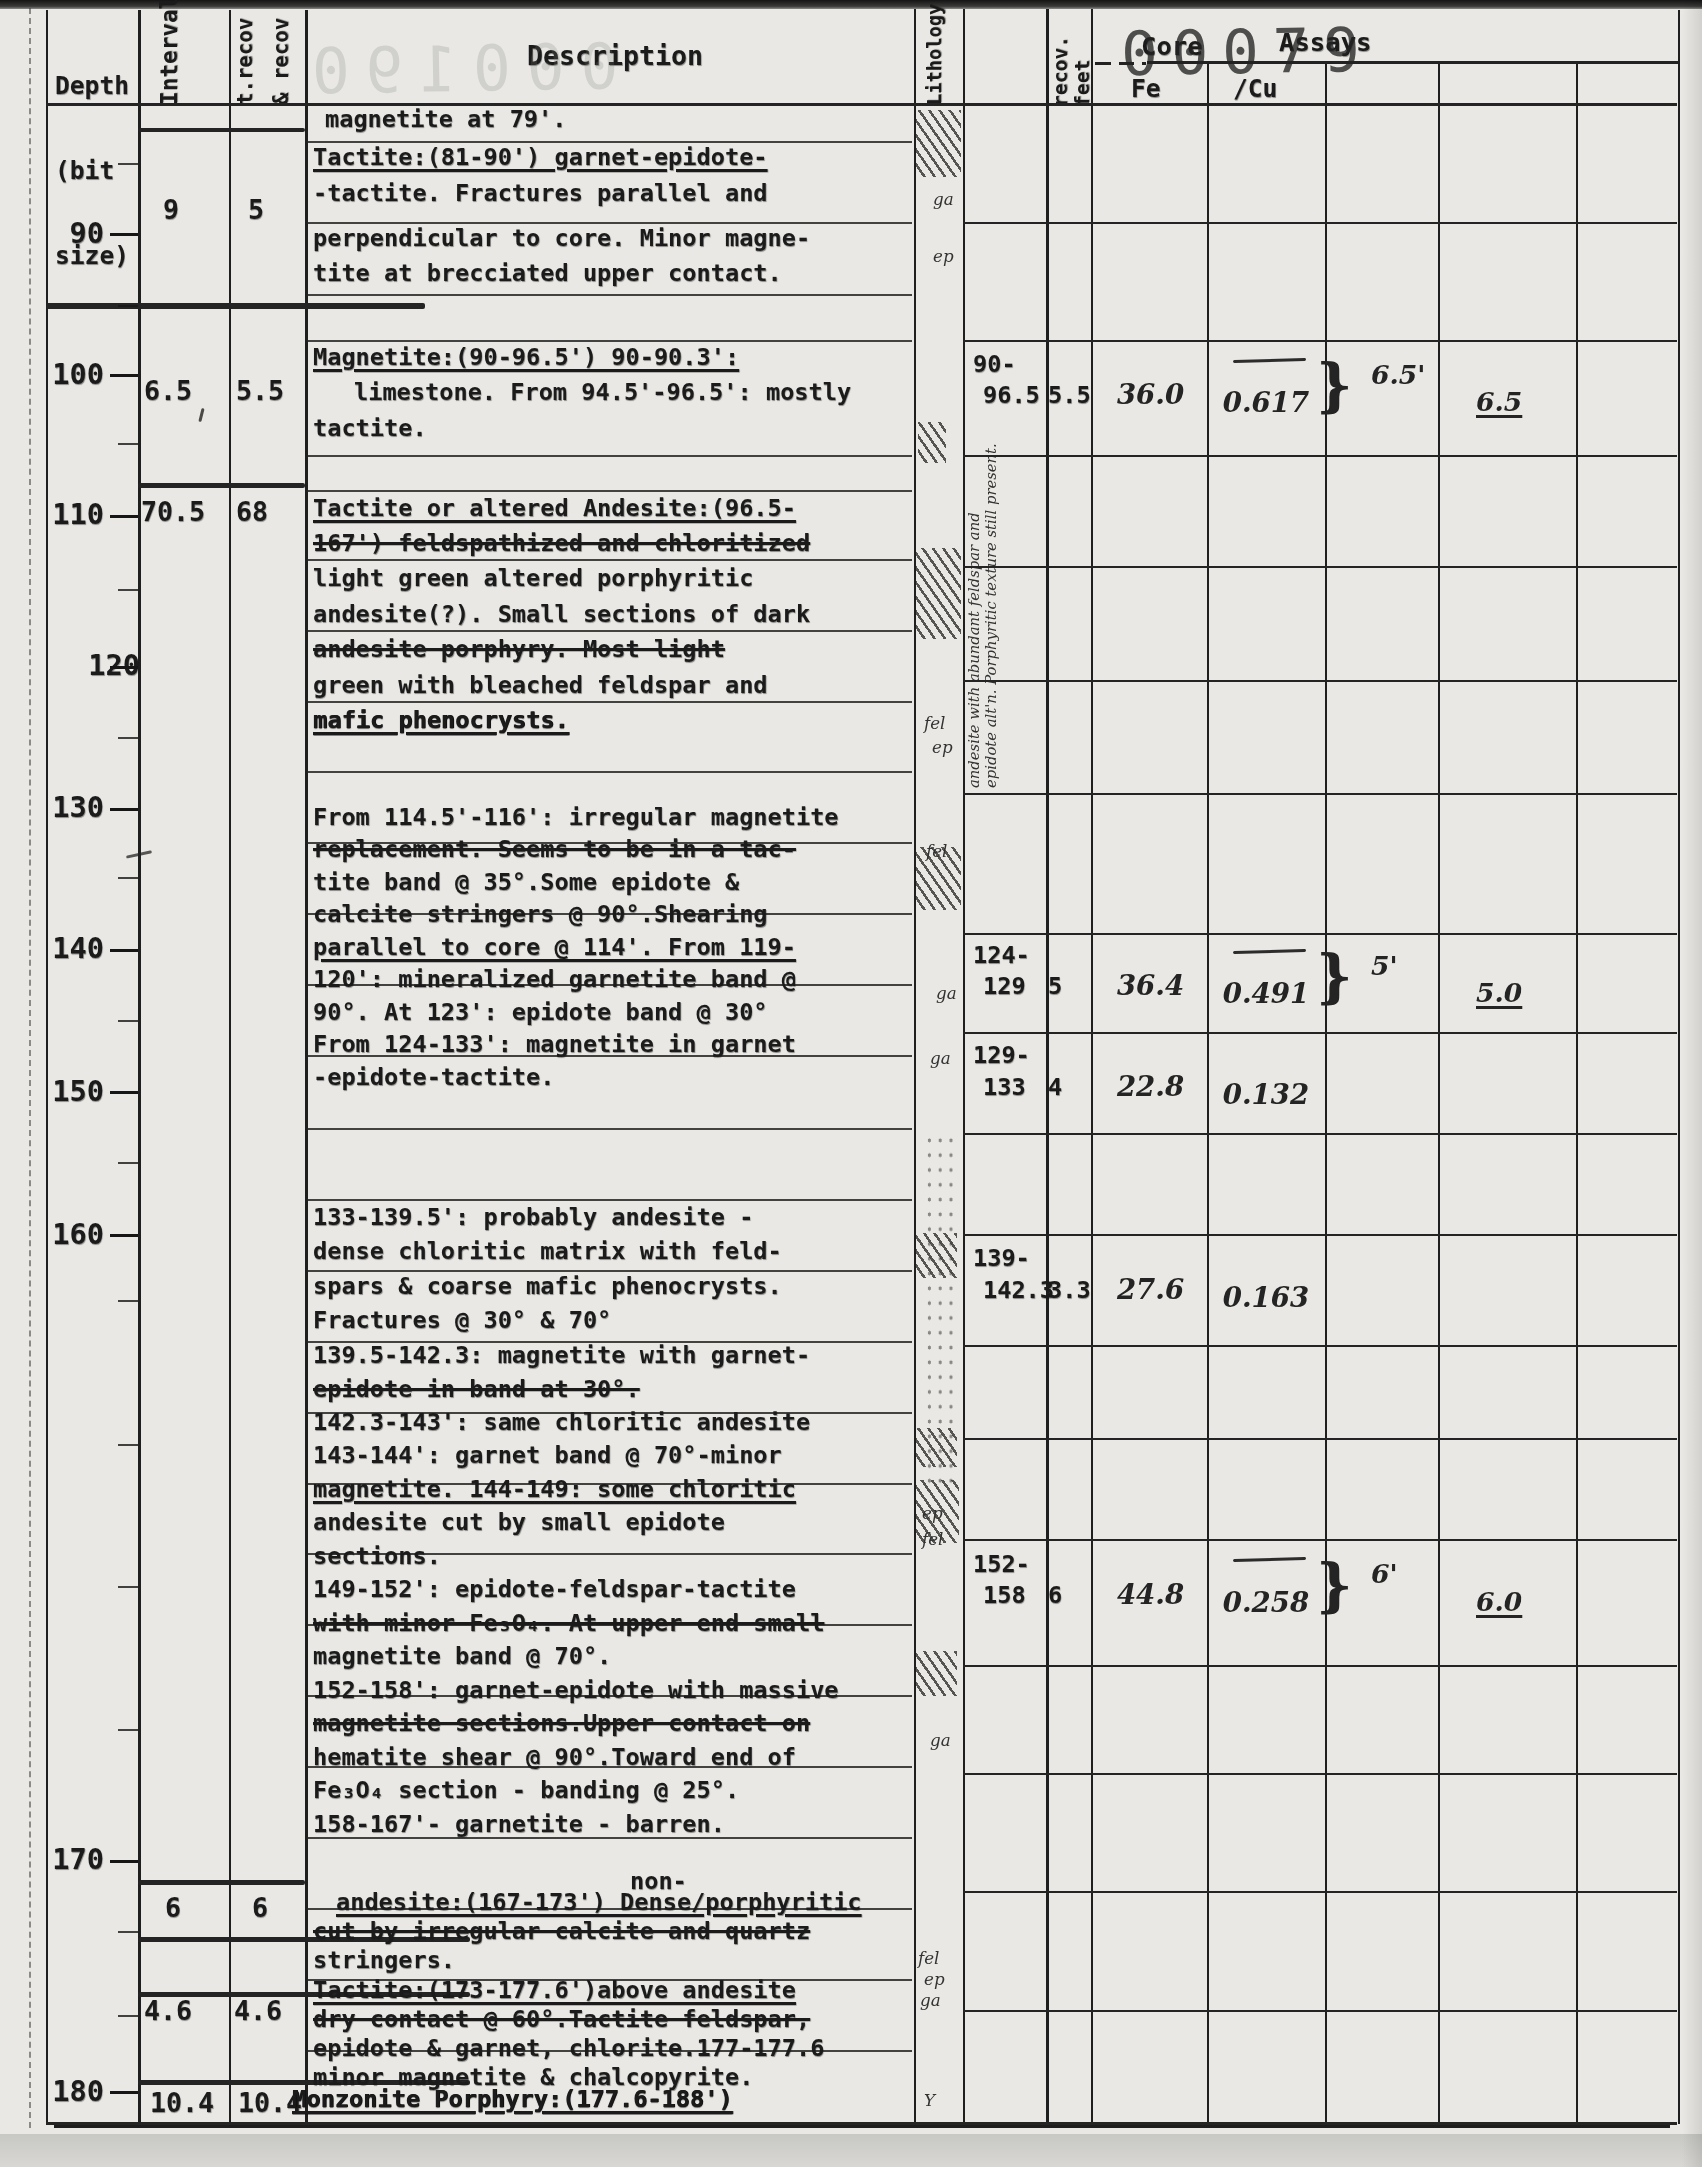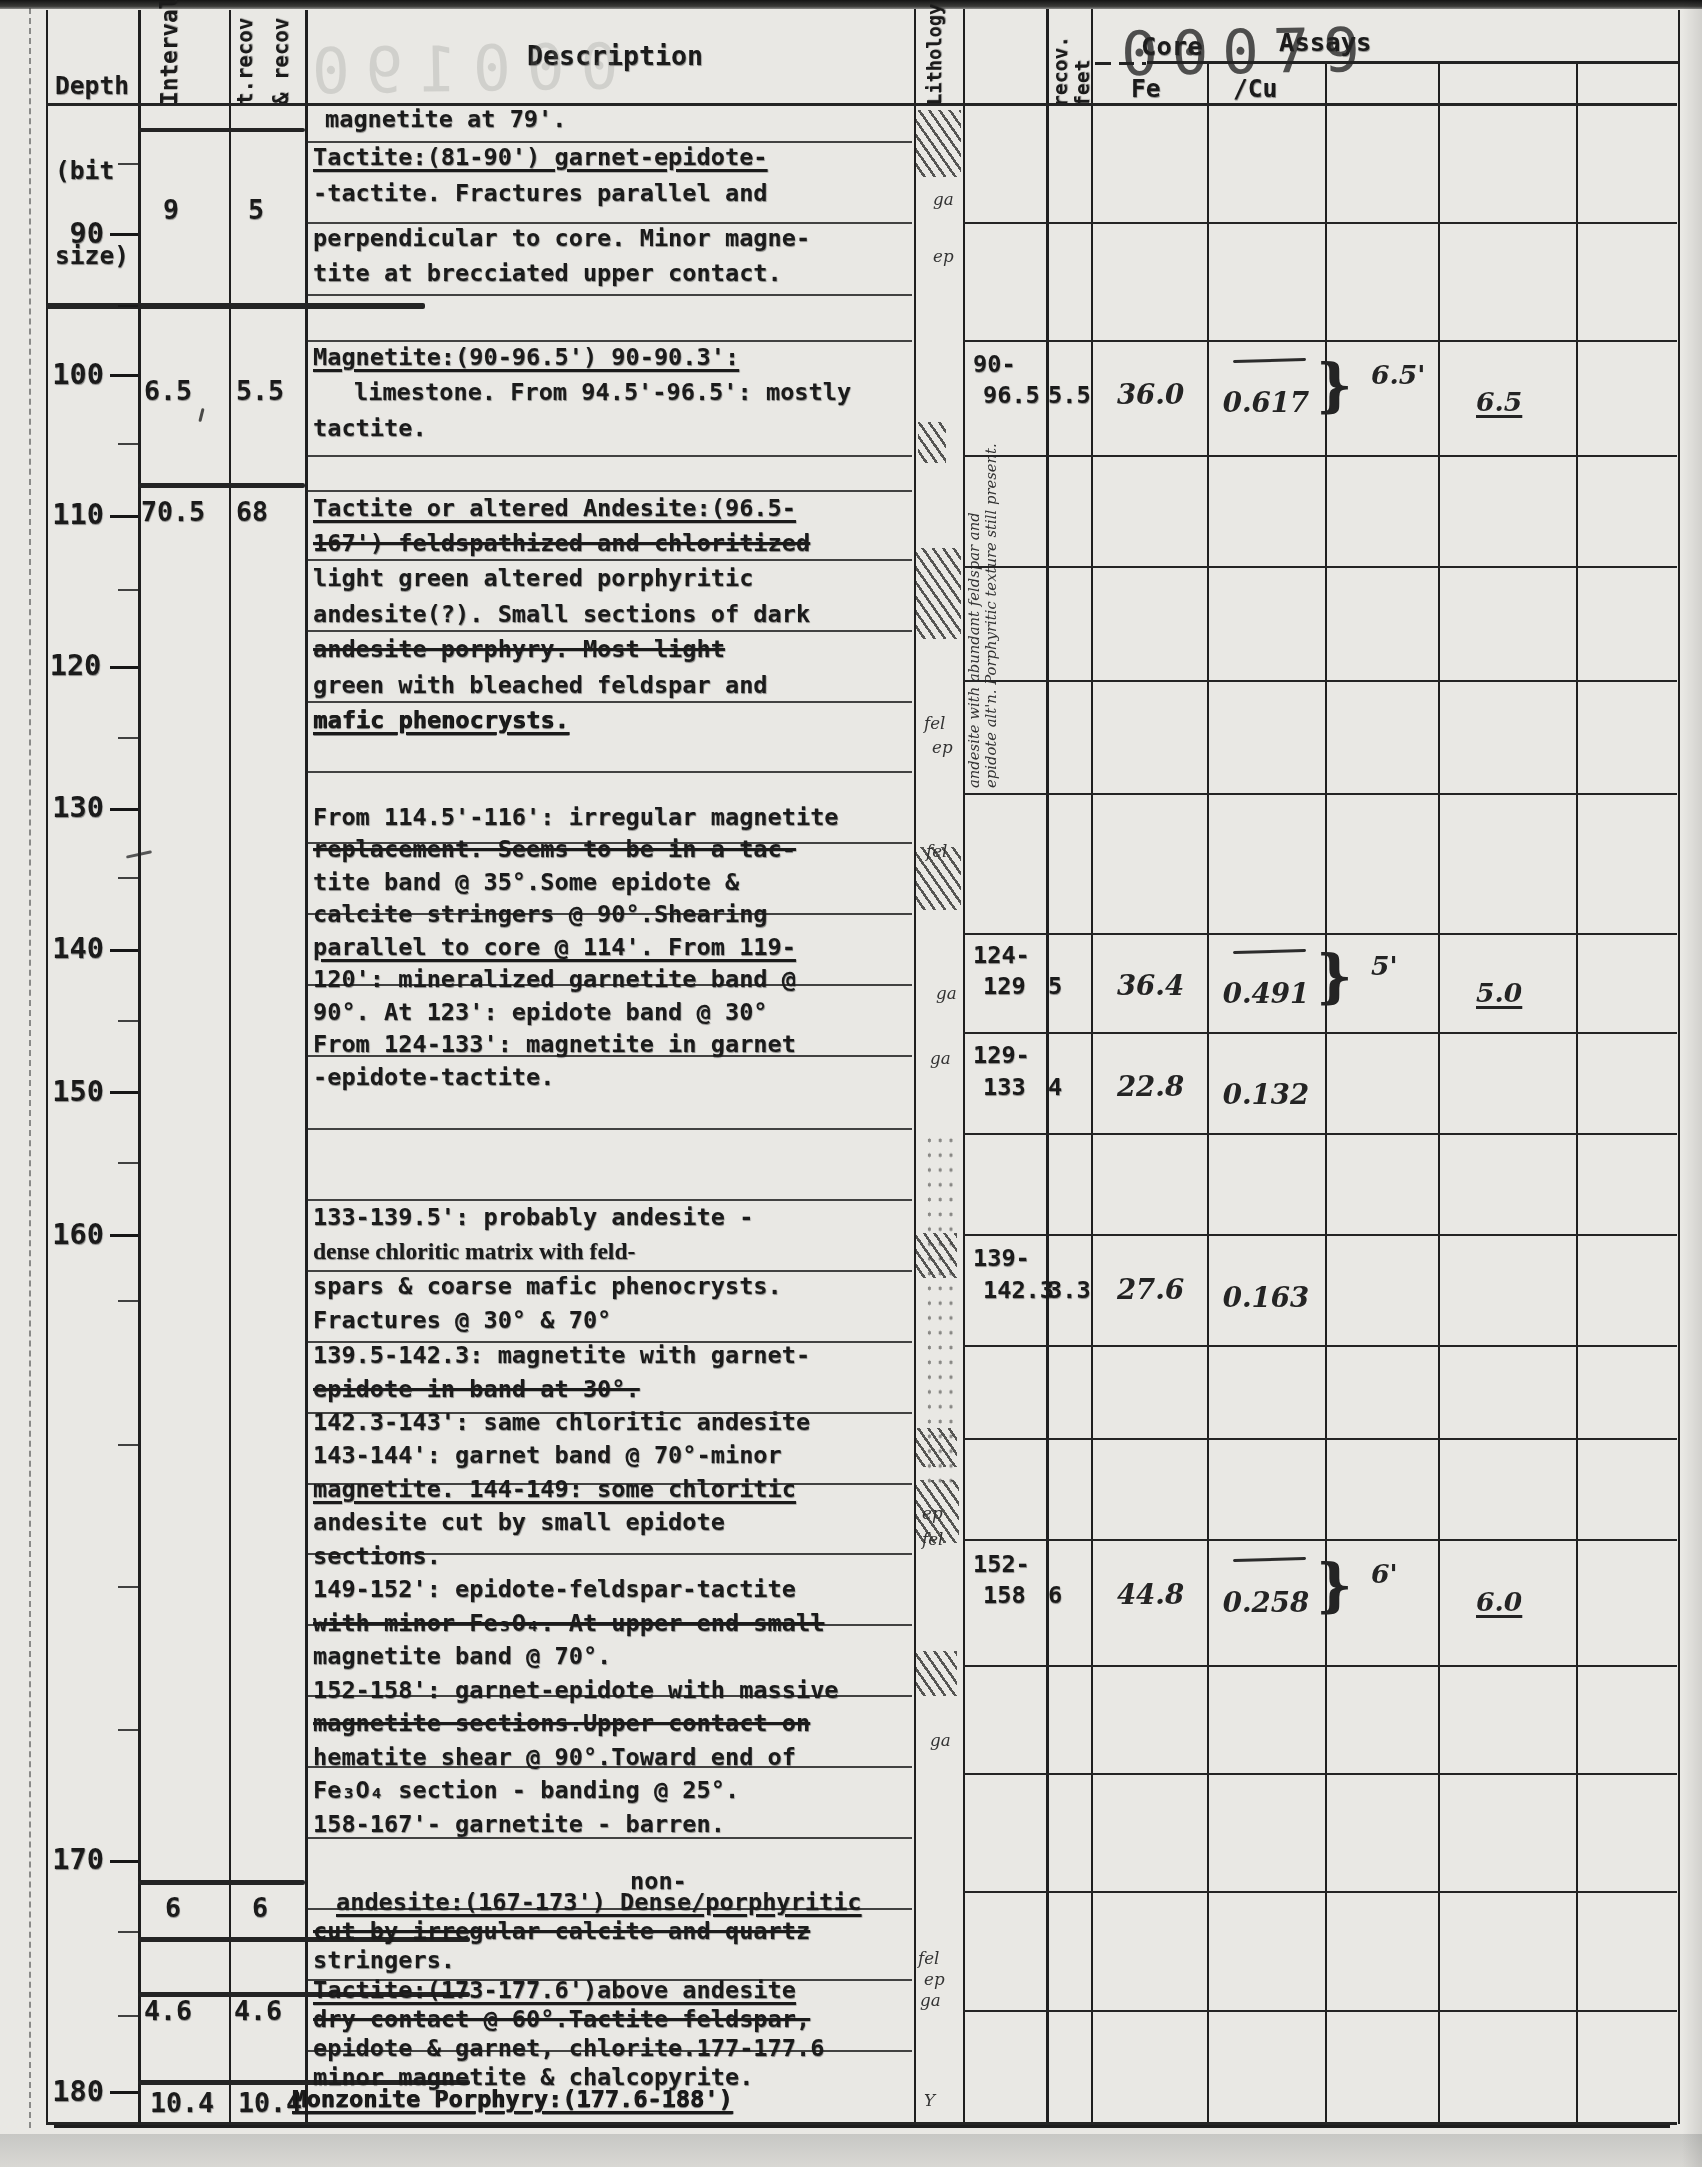--- a/index.html
+++ b/index.html
@@ -135,21 +135,21 @@
     <div class="hl" style="left: 138px; top: 1880px; width: 167px; height: 4.9px; border-radius: 2px;"></div>
     <div class="hl" style="left: 138px; top: 1937px; width: 332px; height: 4.9px; border-radius: 2px;"></div>
     <div class="hl" style="left: 138px; top: 1992px; width: 332px; height: 4.9px; border-radius: 2px;"></div>
     <div class="hl" style="left: 138px; top: 2080px; width: 332px; height: 4.9px; border-radius: 2px;"></div>
     <div class="t" style="left: 47px; top: 217px; width: 57px; text-align: right; font-size: 28.6px;">90</div>
     <div class="tick" style="left: 110px; top: 233px; width: 27.6px; height: 3px;"></div>
     <div class="t" style="left: 47px; top: 358px; width: 57px; text-align: right; font-size: 28.6px;">100</div>
     <div class="tick" style="left: 110px; top: 374px; width: 27.6px; height: 3px;"></div>
     <div class="t" style="left: 47px; top: 498px; width: 57px; text-align: right; font-size: 28.6px;">110</div>
     <div class="tick" style="left: 110px; top: 515px; width: 27.6px; height: 3px;"></div>
-    <div class="t" style="left: 47px; top: 649px; width: 57px; text-align: center; font-size: 28.6px;">120</div>
+    <div class="t" style="left: 47px; top: 649px; width: 57px; text-align: right; font-size: 28.6px; padding-left: 36px;">120</div>
     <div class="tick" style="left: 110px; top: 666px; width: 27.6px; height: 3px;"></div>
     <div class="t" style="left: 47px; top: 791px; width: 57px; text-align: right; font-size: 28.6px;">130</div>
     <div class="tick" style="left: 110px; top: 808px; width: 27.6px; height: 3px;"></div>
     <div class="t" style="left: 47px; top: 932px; width: 57px; text-align: right; font-size: 28.6px;">140</div>
     <div class="tick" style="left: 110px; top: 949px; width: 27.6px; height: 3px;"></div>
     <div class="t" style="left: 47px; top: 1075px; width: 57px; text-align: right; font-size: 28.6px;">150</div>
     <div class="tick" style="left: 110px; top: 1091px; width: 27.6px; height: 3px;"></div>
     <div class="t" style="left: 47px; top: 1218px; width: 57px; text-align: right; font-size: 28.6px;">160</div>
     <div class="tick" style="left: 110px; top: 1234px; width: 27.6px; height: 3px;"></div>
     <div class="t" style="left: 47px; top: 1843px; width: 57px; text-align: right; font-size: 28.6px;">170</div>
@@ -200,21 +200,21 @@
     <div class="t dl" style="left: 313px; top: 804px;">From 114.5'-116': irregular magnetite</div>
     <div class="t dl x" style="left: 313px; top: 836px;">replacement. Seems to be in a tac-</div>
     <div class="t dl" style="left: 313px; top: 869px;">tite band @ 35°.Some epidote &amp;</div>
     <div class="t dl" style="left: 313px; top: 901px;">calcite stringers @ 90°.Shearing</div>
     <div class="t dl u" style="left: 313px; top: 934px;">parallel to core @ 114'. From 119-</div>
     <div class="t dl" style="left: 313px; top: 966px;">120': mineralized garnetite band @</div>
     <div class="t dl" style="left: 313px; top: 999px;">90°. At 123': epidote band @ 30°</div>
     <div class="t dl" style="left: 313px; top: 1031px;">From 124-133': magnetite in garnet</div>
     <div class="t dl" style="left: 313px; top: 1064px;">-epidote-tactite.</div>
     <div class="t dl" style="left: 313px; top: 1204px;">133-139.5': probably andesite -</div>
-    <div class="t dl" style="left: 313px; top: 1238px; font-family: Liberation Serif, serif;">dense chloritic matrix with feld-</div>
+    <div class="t dl" style="left: 313px; top: 1238px;">dense chloritic matrix with feld-</div>
     <div class="t dl" style="left: 313px; top: 1273px;">spars &amp; coarse mafic phenocrysts.</div>
     <div class="t dl" style="left: 313px; top: 1307px;">Fractures @ 30° &amp; 70°</div>
     <div class="t dl" style="left: 313px; top: 1342px;">139.5-142.3: magnetite with garnet-</div>
     <div class="t dl x" style="left: 313px; top: 1376px;">epidote in band at 30°.</div>
     <div class="t dl" style="left: 313px; top: 1409px;">142.3-143': same chloritic andesite</div>
     <div class="t dl" style="left: 313px; top: 1442px;">143-144': garnet band @ 70°-minor</div>
     <div class="t dl u" style="left: 313px; top: 1476px;">magnetite. 144-149: some chloritic</div>
     <div class="t dl" style="left: 313px; top: 1509px;">andesite cut by small epidote</div>
     <div class="t dl" style="left: 313px; top: 1543px;">sections.</div>
     <div class="t dl" style="left: 313px; top: 1576px;">149-152': epidote-feldspar-tactite</div>

